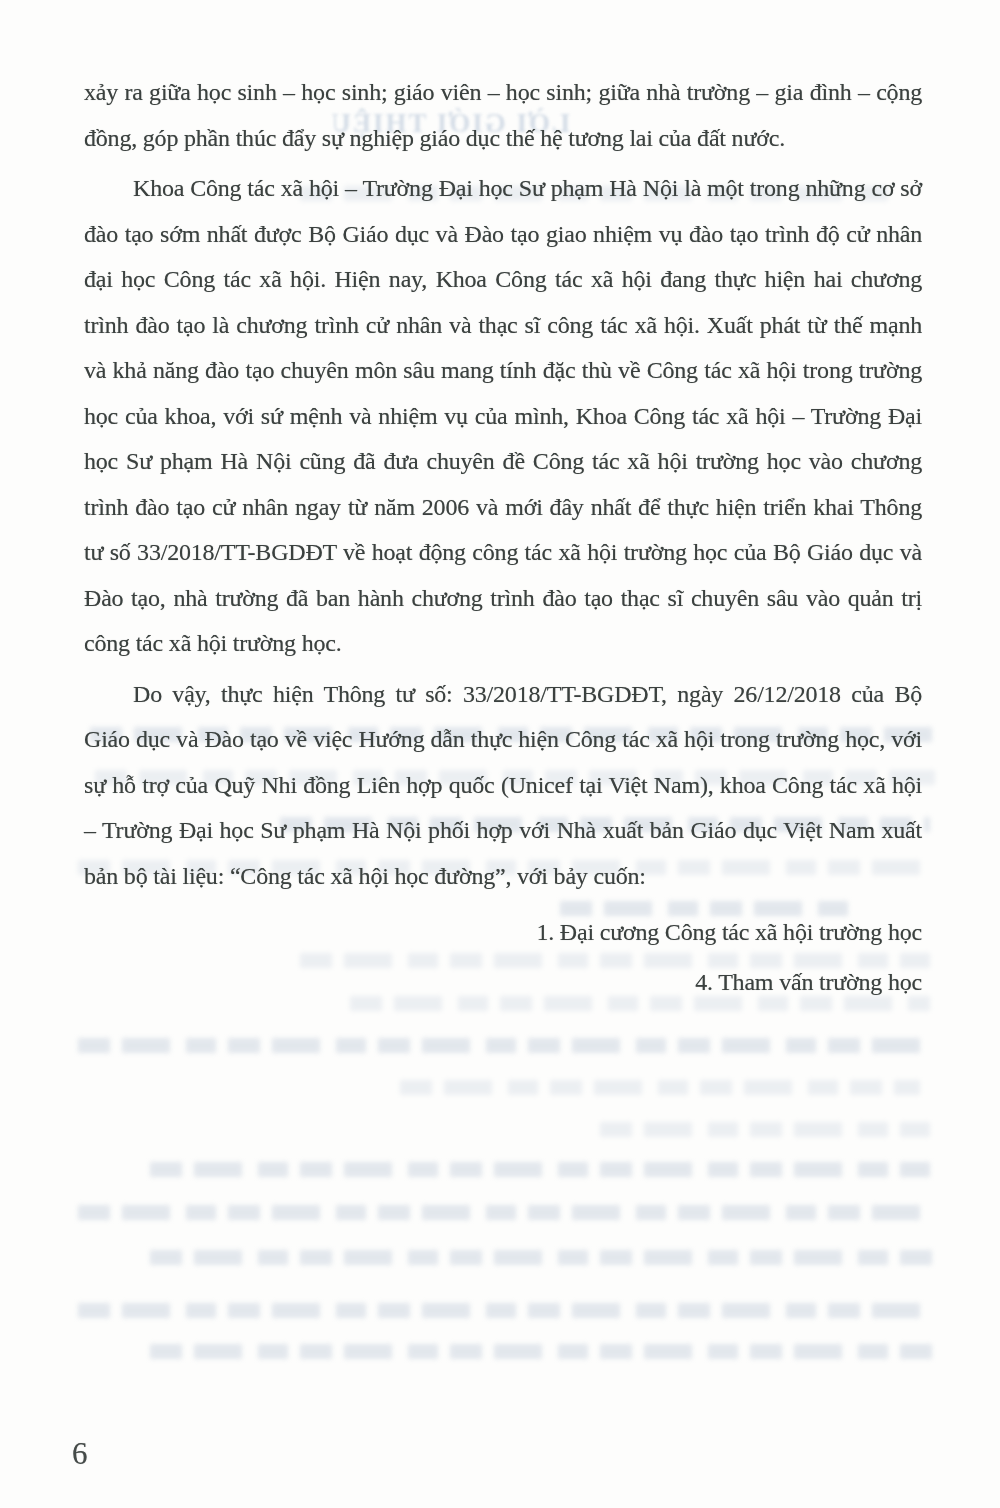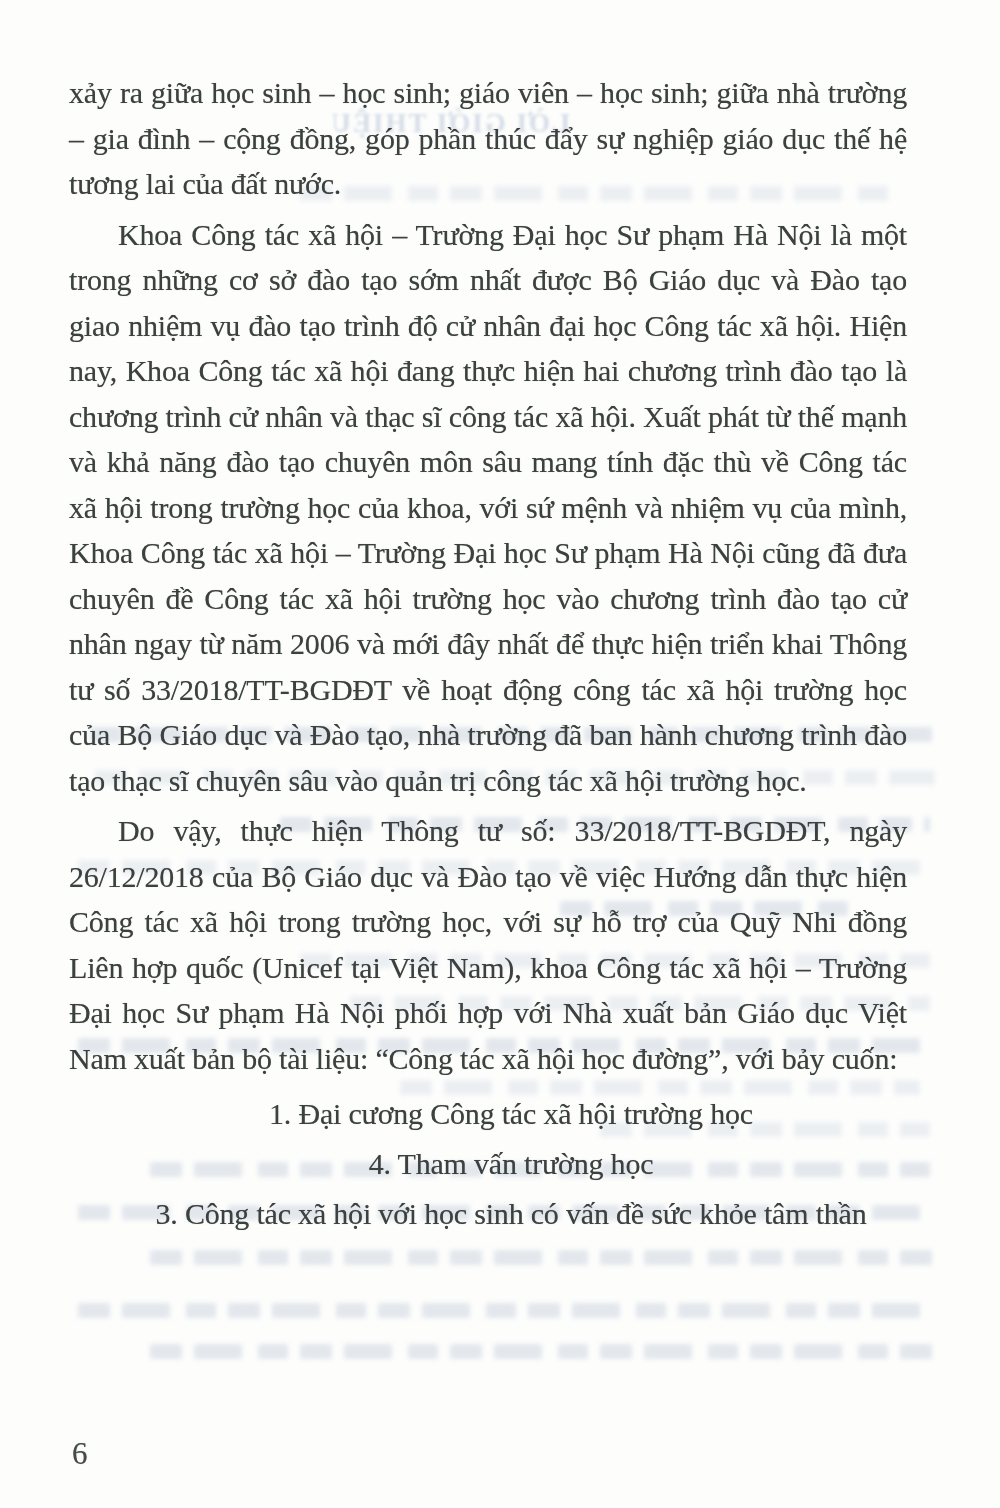--- a/index.html
+++ b/index.html
@@ -44,40 +44,40 @@
       #c8d2de 108px, #c8d2de 138px,
       transparent 138px, transparent 150px);
     filter: blur(2.6px);
     opacity: 0.5;
   }
   .ghost-line.dim { opacity: 0.32; }
 
   
   .text-column {
     position: absolute;
-    left: 69px;
+    left: 84px;
     top: 70px;
     width: 838px;
-    font-size: 30px;
+    font-size: 24px;
     line-height: 45.5px;
     letter-spacing: -0.2px;
     text-shadow: 0 0 0.7px rgba(59, 65, 63, 0.55);
   }
   .text-column p {
     margin: 0 0 5px 0;
     text-align: justify;
     text-indent: 49px;
   }
   .text-column p.no-indent { text-indent: 0; }
 
   .book-list { margin-top: 8px; }
   .book-list .book-item {
     padding-left: 46px;
     line-height: 50px;
-    text-align: center;
+    text-align: right;
   }
 
   .page-number {
     position: absolute;
     left: 72px;
     top: 1436px;
     font-size: 31px;
     color: #454b49;
     text-shadow: 0 0 0.7px rgba(59, 65, 63, 0.5);
   }
@@ -108,19 +108,18 @@
   </div>
 
   <div class="text-column">
     <p class="no-indent">xảy ra giữa học sinh – học sinh; giáo viên – học sinh; giữa nhà trường – gia đình – cộng đồng, góp phần thúc đẩy sự nghiệp giáo dục thế hệ tương lai của đất nước.</p>
     <p>Khoa Công tác xã hội – Trường Đại học Sư phạm Hà Nội là một trong những cơ sở đào tạo sớm nhất được Bộ Giáo dục và Đào tạo giao nhiệm vụ đào tạo trình độ cử nhân đại học Công tác xã hội. Hiện nay, Khoa Công tác xã hội đang thực hiện hai chương trình đào tạo là chương trình cử nhân và thạc sĩ công tác xã hội. Xuất phát từ thế mạnh và khả năng đào tạo chuyên môn sâu mang tính đặc thù về Công tác xã hội trong trường học của khoa, với sứ mệnh và nhiệm vụ của mình, Khoa Công tác xã hội – Trường Đại học Sư phạm Hà Nội cũng đã đưa chuyên đề Công tác xã hội trường học vào chương trình đào tạo cử nhân ngay từ năm 2006 và mới đây nhất để thực hiện triển khai Thông tư số 33/2018/TT-BGDĐT về hoạt động công tác xã hội trường học của Bộ Giáo dục và Đào tạo, nhà trường đã ban hành chương trình đào tạo thạc sĩ chuyên sâu vào quản trị công tác xã hội trường học.</p>
     <p>Do vậy, thực hiện Thông tư số: 33/2018/TT-BGDĐT, ngày 26/12/2018 của Bộ Giáo dục và Đào tạo về việc Hướng dẫn thực hiện Công tác xã hội trong trường học, với sự hỗ trợ của Quỹ Nhi đồng Liên hợp quốc (Unicef tại Việt Nam), khoa Công tác xã hội – Trường Đại học Sư phạm Hà Nội phối hợp với Nhà xuất bản Giáo dục Việt Nam xuất bản bộ tài liệu: “Công tác xã hội học đường”, với bảy cuốn:</p>
 
     <div class="book-list">
       <div class="book-item">1. Đại cương Công tác xã hội trường học</div>
       <div class="book-item">4. Tham vấn trường học</div>
-      <div class="book-item">3. Công tác xã hội với học sinh có vấn đề sức khỏe tâm thần</div>
     </div>
   </div>
 
   <div class="page-number">6</div>
 
 </div>
 
 </body></html>

